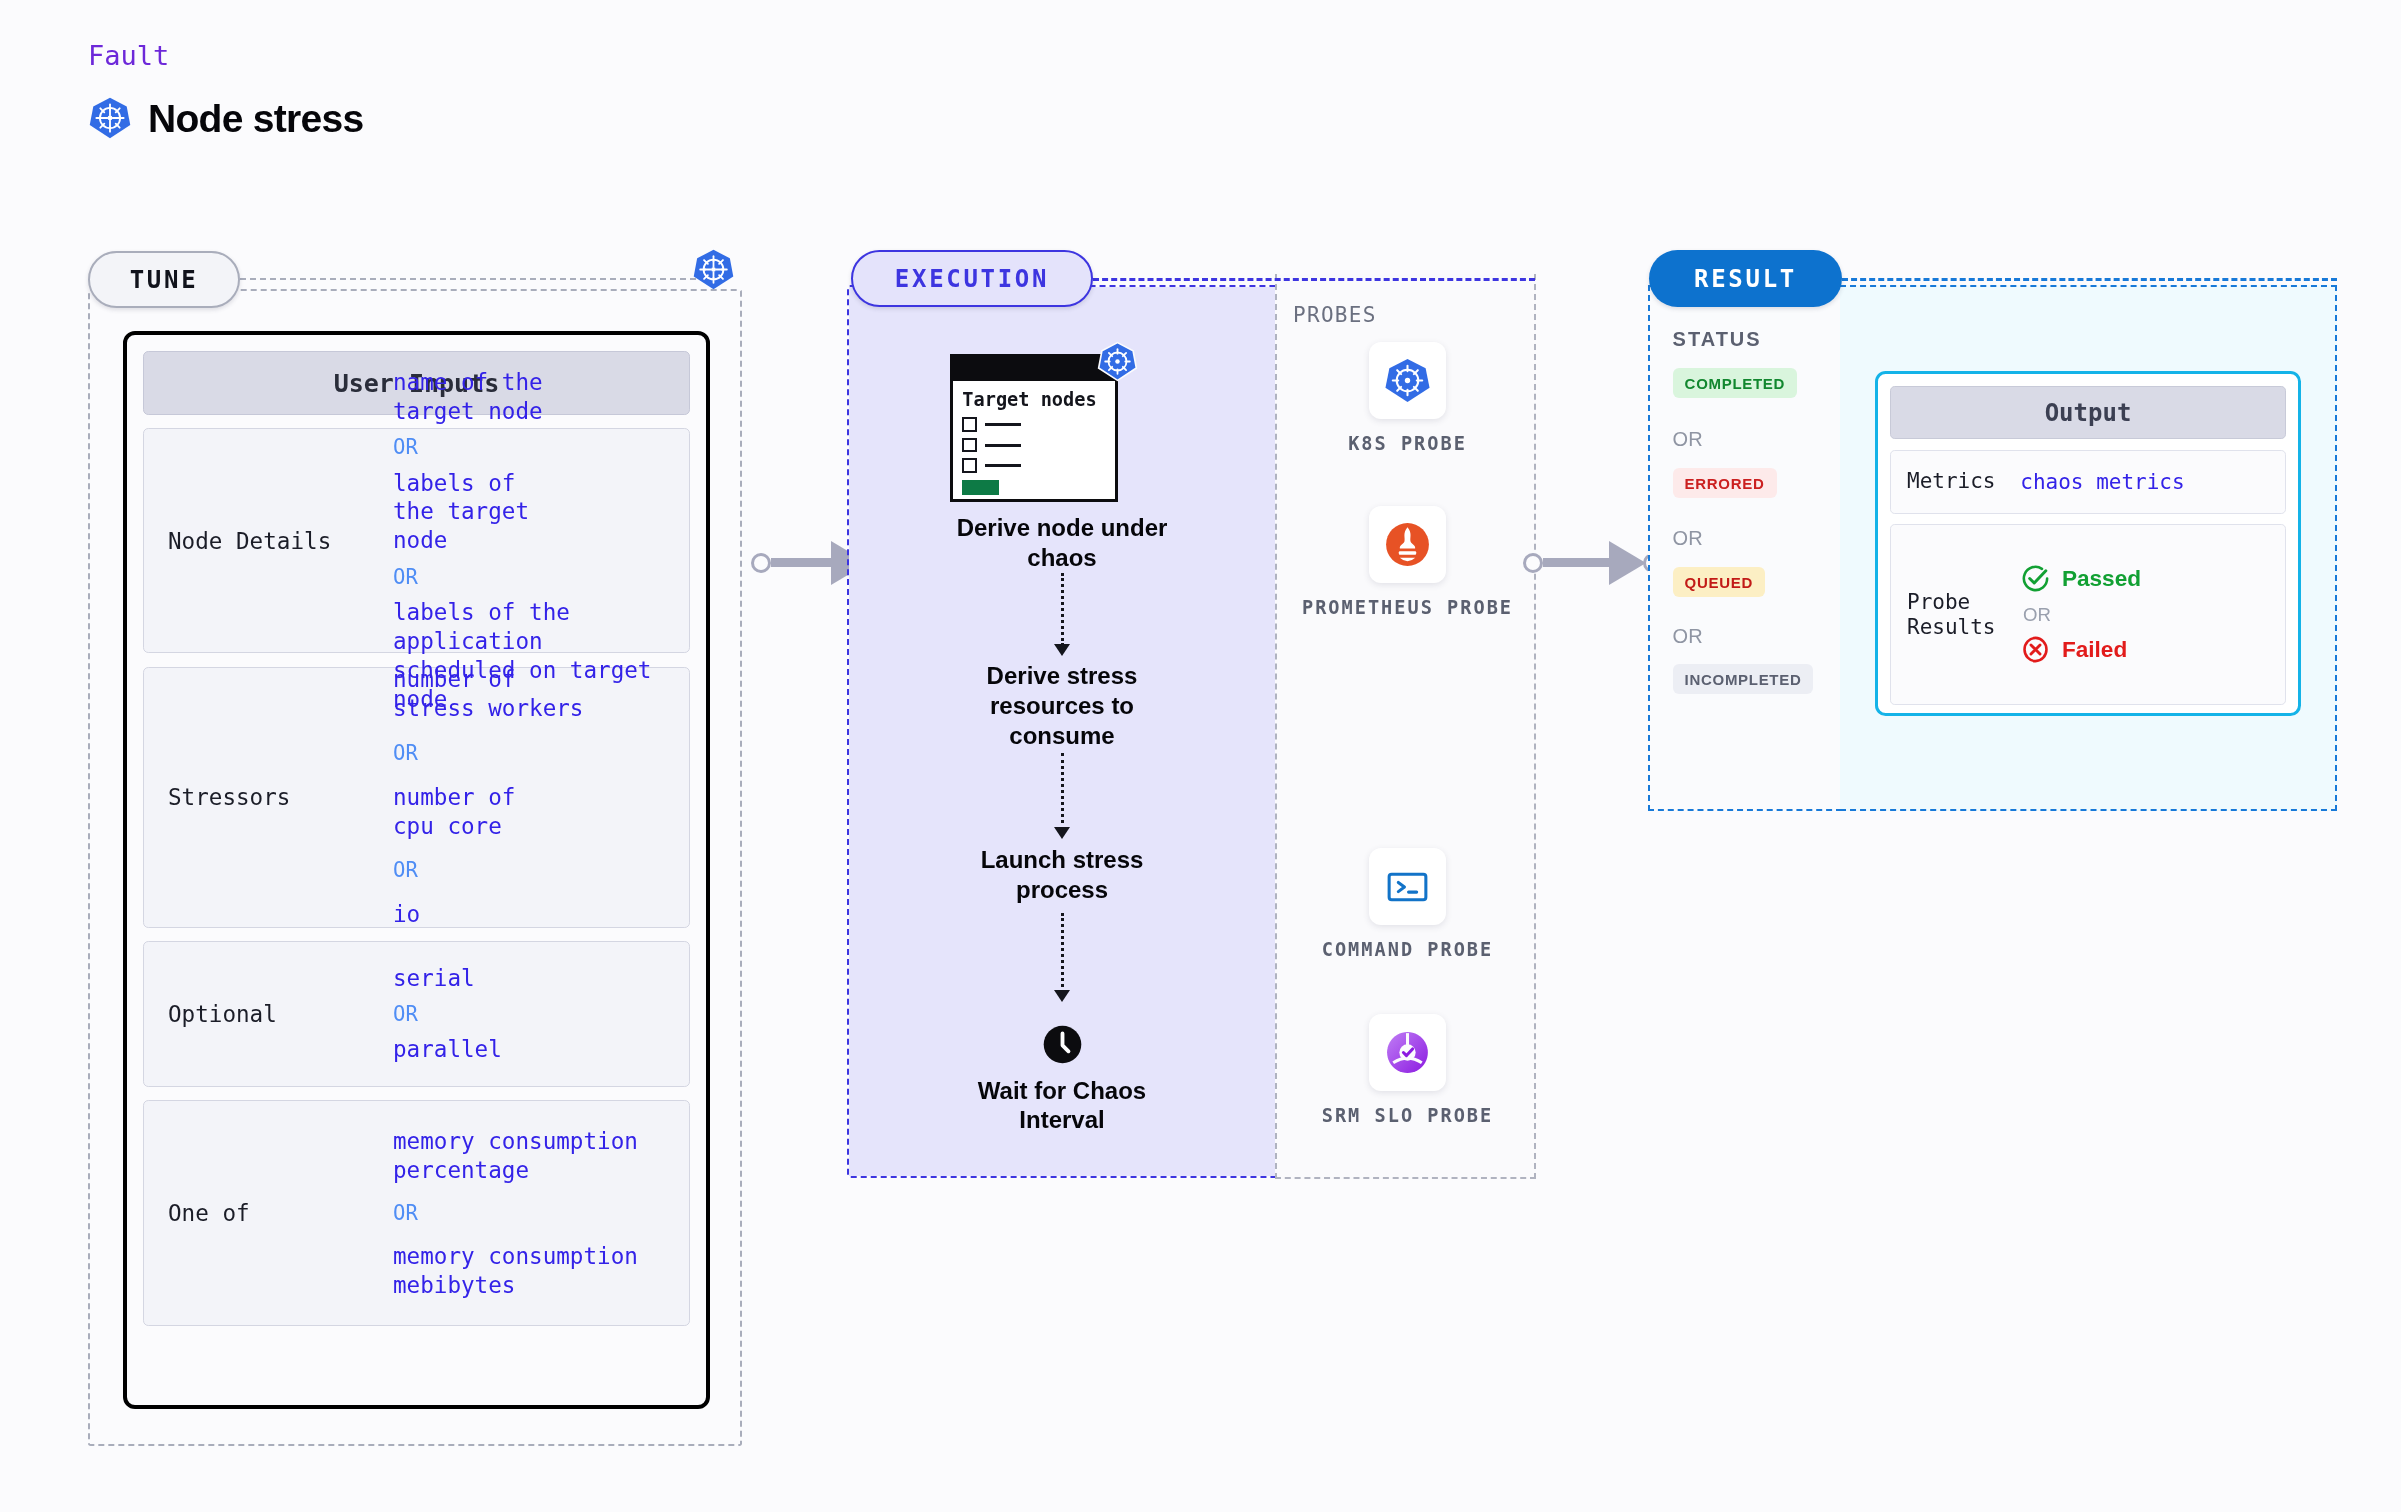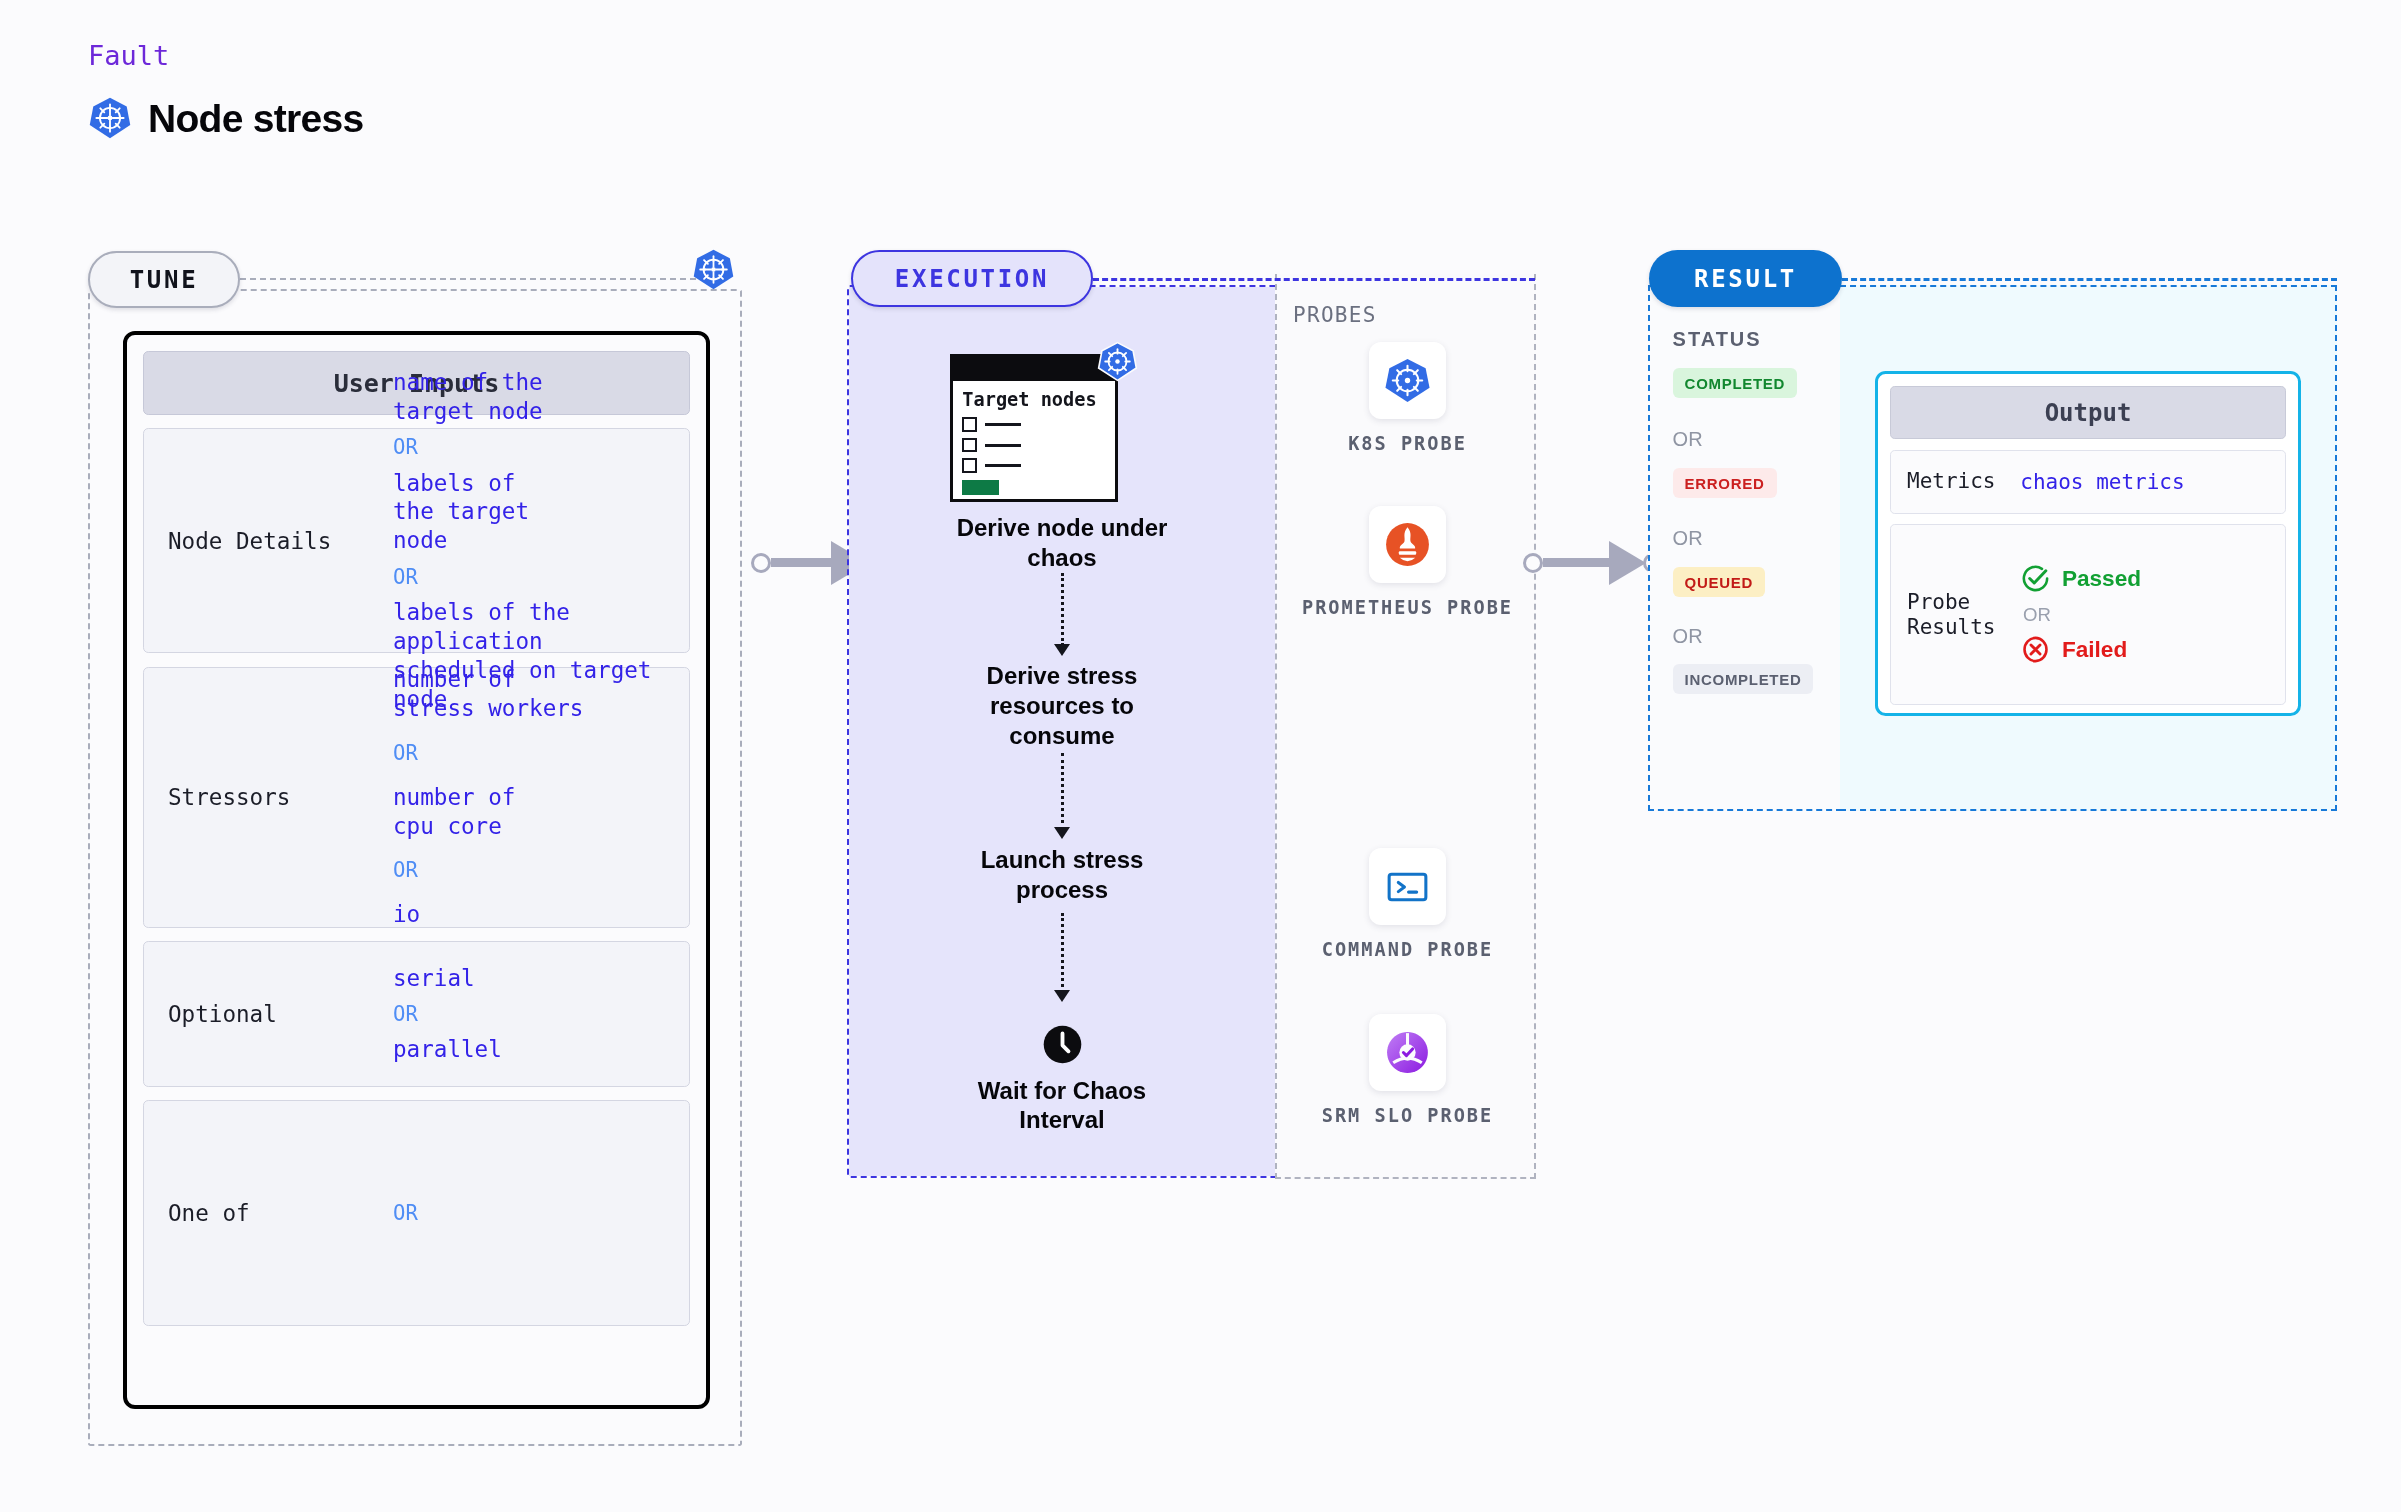--- a/index.html
+++ b/index.html
@@ -307,21 +307,23 @@
       <div class="ig-values">
         <div class="ig-val">serial</div>
         <div class="ig-or">OR</div>
         <div class="ig-val">parallel</div>
       </div>
     </div>
 
     <div class="input-group" style="height:226px">
       <div class="ig-label">One of</div>
       <div class="ig-values">
+        <div class="ig-val" style="max-width:246px">memory consumption percentage</div>
         <div class="ig-or" style="padding:13.3px 0">OR</div>
+        <div class="ig-val" style="max-width:246px">memory consumption mebibytes</div>
       </div>
     </div>
   </div>
 </div>
 
 <div class="conn" style="left:751px; top:548px;">
   <div class="conn-dot"></div>
   <div class="conn-bar" style="width:61px"></div>
   <div class="conn-head"></div>
   <div class="conn-dot"></div>

